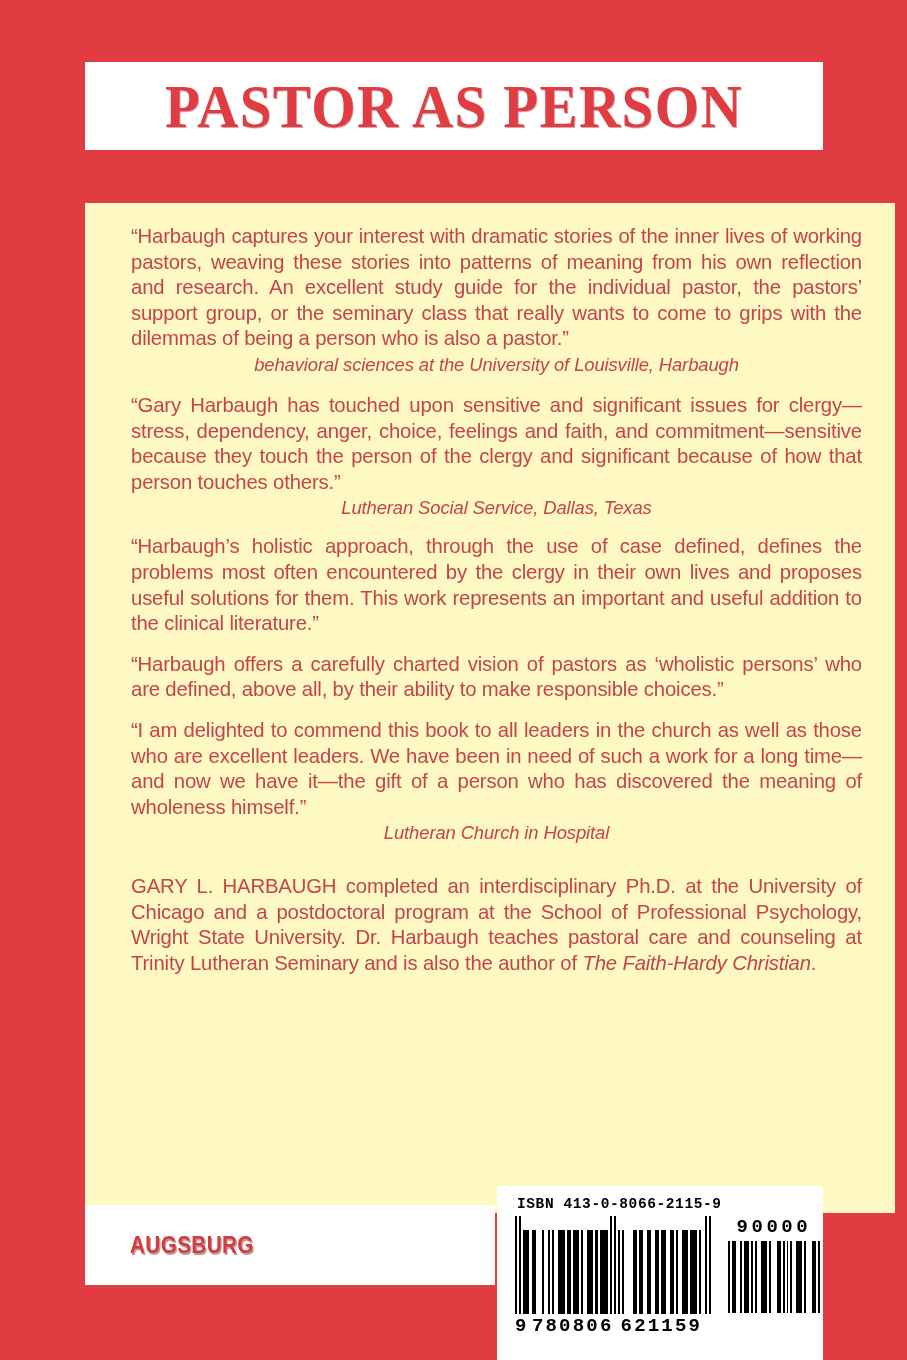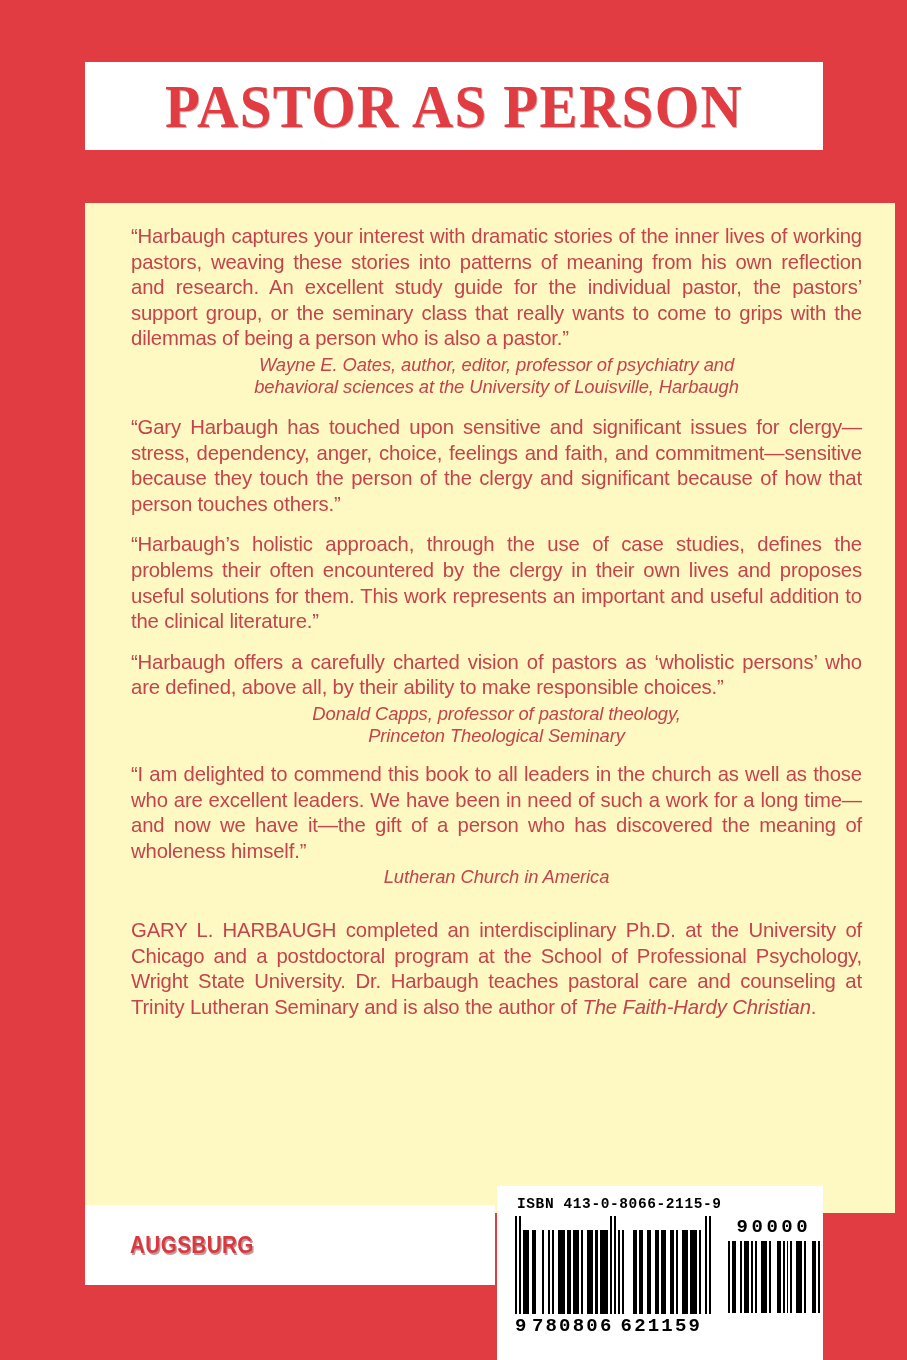--- a/index.html
+++ b/index.html
@@ -188,49 +188,45 @@
 
 <div class="title-panel">
   <div class="title-text">PASTOR AS PERSON</div>
 </div>
 
 <div class="body-panel">
 
   <div class="blurb-group g1">
     <p class="blurb">“Harbaugh captures your interest with dramatic stories of the inner lives of working pastors, weaving these stories into patterns of meaning from his own reflection and research. An excellent study guide for the individual pastor, the pastors’ support group, or the seminary class that really wants to come to grips with the dilemmas of being a person who is also a pastor.”</p>
     <div class="attrib">
-      <span class="ln">Wayne E. Oates, author, editor, professor of psychiatry and</span>
       <span class="ln">behavioral sciences at the University of Louisville, Harbaugh</span>
     </div>
   </div>
 
   <div class="blurb-group">
     <p class="blurb">“Gary Harbaugh has touched upon sensitive and significant issues for clergy—stress, dependency, anger, choice, feelings and faith, and commitment—sensitive because they touch the person of the clergy and significant because of how that person touches others.”</p>
     <div class="attrib">
+      <span class="ln">Lutheran Social Service, Dallas, Texas</span>
     </div>
   </div>
 
   <div class="blurb-group">
-    <p class="blurb">“Harbaugh’s holistic approach, through the use of case studies, defines the problems their often encountered by the clergy in their own lives and proposes useful solutions for them. This work represents an important and useful addition to the clinical literature.”</p>
+    <p class="blurb">“Harbaugh’s holistic approach, through the use of case defined, defines the problems most often encountered by the clergy in their own lives and proposes useful solutions for them. This work represents an important and useful addition to the clinical literature.”</p>
     <div class="attrib">
     </div>
   </div>
 
   <div class="blurb-group">
     <p class="blurb last-line-natural">“Harbaugh offers a carefully charted vision of pastors as ‘wholistic persons’ who are defined, above all, by their ability to make responsible choices.”</p>
-    <div class="attrib">
-      <span class="ln">Donald Capps, professor of pastoral theology,</span>
-      <span class="ln">Princeton Theological Seminary</span>
-    </div>
   </div>
 
   <div class="blurb-group g5">
     <p class="blurb">“I am delighted to commend this book to all leaders in the church as well as those who are excellent leaders. We have been in need of such a work for a long time—and now we have it—the gift of a person who has discovered the meaning of wholeness himself.”</p>
     <div class="attrib">
-      <span class="ln">Lutheran Church in America</span>
+      <span class="ln">Lutheran Church in Hospital</span>
     </div>
   </div>
 
   <p class="bio"><span>GARY L. HARBAUGH completed an interdisciplinary Ph.D. at the University of Chicago and a postdoctoral program at the School of Professional Psychology, Wright State University. Dr. Harbaugh teaches pastoral care and counseling at Trinity Lutheran Seminary and is also the author of </span><span class="ital">The Faith-Hardy Christian</span><span>.</span></p>
 
 </div>
 
 <div class="pub-panel">
   <div class="pub-logo">AUGSBURG</div>
 </div>

